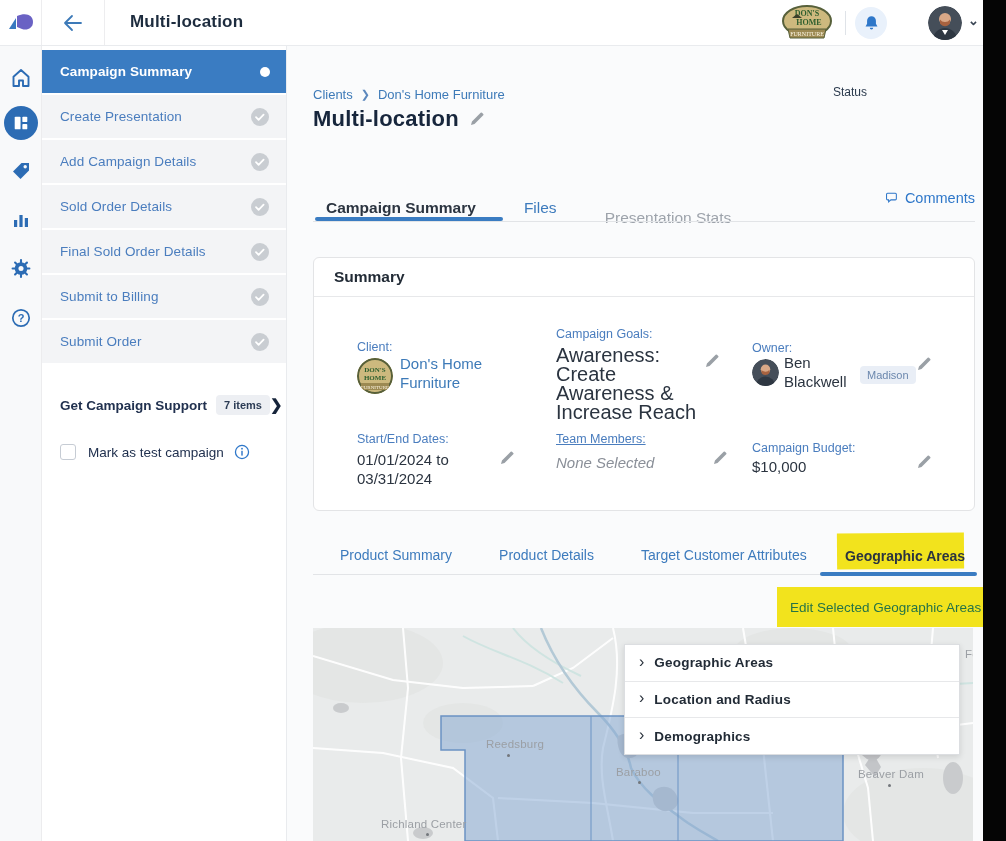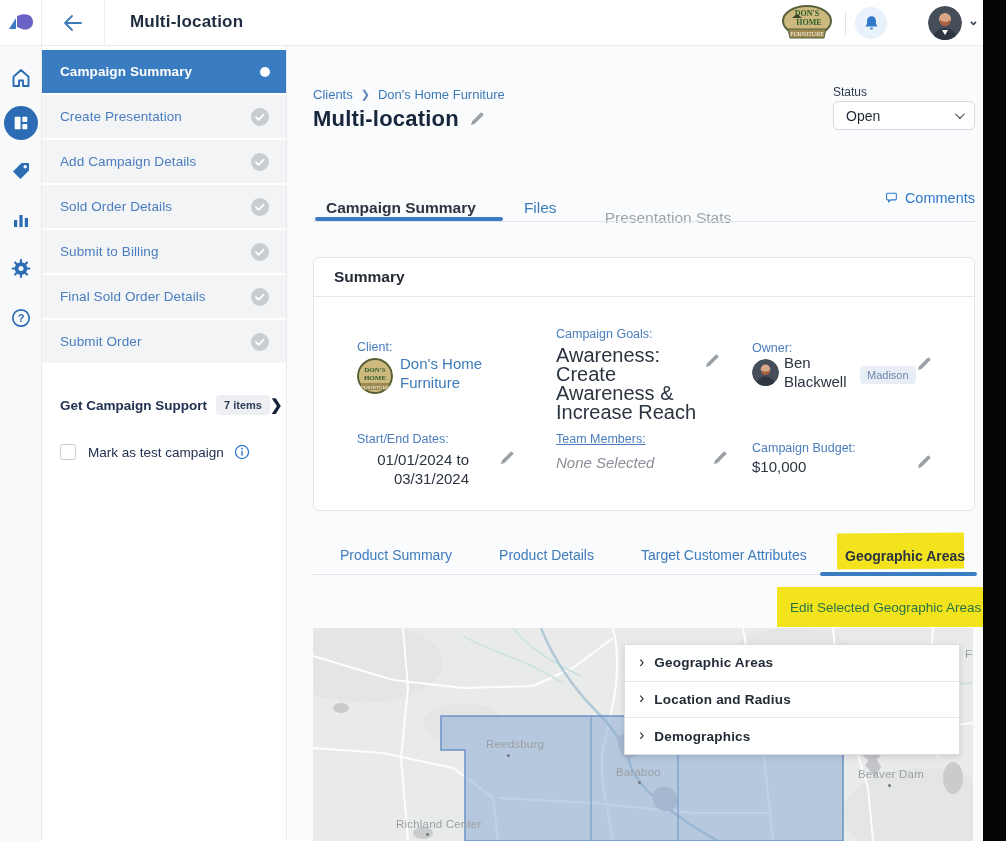--- a/index.html
+++ b/index.html
@@ -70,21 +70,21 @@
   #card-title { font-size:15.5px; font-weight:700; color:#222b36; }
   .f-label { position:absolute; font-size:12.5px; color:#4a7dbe; }
   .f-value { position:absolute; font-size:15px; color:#2b3440; line-height:19px; }
   .pencil { position:absolute; }
   #client-logo { position:absolute; left:43px; top:100px; width:36px; height:36px; border-radius:50%; overflow:hidden; }
   #client-name { left:86px; top:96px; width:95px; color:#3d7ab8; }
   #goals-value { left:242px; top:88px; width:144px; font-size:20px; }
   #owner-avatar { position:absolute; left:438px; top:101px; width:27px; height:27px; border-radius:50%; overflow:hidden; }
   #owner-name { left:470px; top:95px; width:75px; font-size:15px; }
   #owner-badge { position:absolute; left:546px; top:108px; background:#e9eef6; color:#6b87ad; font-size:11px; padding:3px 7px; border-radius:4px; }
-  #dates-value { left:43px; top:192px; width:112px;text-align:right; }
+  #dates-value { left:43px; top:192px; width:112px; }
   #team-value { left:242px; top:195px; font-style:italic; color:#8a8f98; }
   #budget-value { left:438px; top:199px; }
 
   
   #tabs2 { left:53px; top:501px; gap:47px; }
   .tab2 { font-size:14px; color:#3d7bbd; }
   #geo-tab-hl { left:550px; top:487px; width:127px; height:36px; background:#f2e31d; transform:rotate(-.4deg); }
   #geo-tab-label { left:558px; top:502px; font-size:14px; font-weight:700; color:#2b3440; }
   #tabline2-gray { left:26px; top:528px; width:662px; height:1px; background:#e2e4e7; }
   #tabline2-blue { left:533px; top:526px; width:157px; height:3.5px; background:#3a7cc2; border-radius:2px; }
@@ -204,28 +204,28 @@
       </svg>
   </div>
   <div class="step">
     <span class="lbl">Sold Order Details</span>
     <svg class="check" width="20" height="20" viewBox="0 0 20 20">
         <circle cx="10" cy="10" r="9" fill="#c9cdd2"></circle>
         <path d="M6 10.2 l2.6 2.6 5-5.2" stroke="#fff" stroke-width="1.8" fill="none" stroke-linecap="round" stroke-linejoin="round"></path>
       </svg>
   </div>
   <div class="step">
+    <span class="lbl">Final Sold Order Details</span>
+    <svg class="check" width="20" height="20" viewBox="0 0 20 20">
+        <circle cx="10" cy="10" r="9" fill="#c9cdd2"></circle>
+        <path d="M6 10.2 l2.6 2.6 5-5.2" stroke="#fff" stroke-width="1.8" fill="none" stroke-linecap="round" stroke-linejoin="round"></path>
+      </svg>
+  </div>
+  <div class="step">
     <span class="lbl">Submit to Billing</span>
-    <svg class="check" width="20" height="20" viewBox="0 0 20 20">
-        <circle cx="10" cy="10" r="9" fill="#c9cdd2"></circle>
-        <path d="M6 10.2 l2.6 2.6 5-5.2" stroke="#fff" stroke-width="1.8" fill="none" stroke-linecap="round" stroke-linejoin="round"></path>
-      </svg>
-  </div>
-  <div class="step">
-    <span class="lbl">Final Sold Order Details</span>
     <svg class="check" width="20" height="20" viewBox="0 0 20 20">
         <circle cx="10" cy="10" r="9" fill="#c9cdd2"></circle>
         <path d="M6 10.2 l2.6 2.6 5-5.2" stroke="#fff" stroke-width="1.8" fill="none" stroke-linecap="round" stroke-linejoin="round"></path>
       </svg>
   </div>
   <div class="step">
     <span class="lbl">Submit Order</span>
     <svg class="check" width="20" height="20" viewBox="0 0 20 20">
         <circle cx="10" cy="10" r="9" fill="#c9cdd2"></circle>
         <path d="M6 10.2 l2.6 2.6 5-5.2" stroke="#fff" stroke-width="1.8" fill="none" stroke-linecap="round" stroke-linejoin="round"></path>
@@ -254,24 +254,20 @@
     <span id="bc-sep">❯</span>
     <span>Don's Home Furniture</span>
   </div>
   <div class="abs" id="page-title-row">
     <span id="page-title">Multi-location</span>
     <svg width="16" height="16" viewBox="0 0 20 20">
         <path d="M2.5 17.5l1.2-4.4L14.6 2.2a1.15 1.15 0 0 1 1.65 0l1.55 1.55a1.15 1.15 0 0 1 0 1.65L6.9 16.3z" fill="#9aa0a6"></path>
       </svg>
   </div>
   <div class="abs" id="status-label">Status</div>
-  <div class="abs" id="status-select">
-    <span id="status-value">Open</span>
-    <span id="status-caret"></span>
-  </div>
 
   <div class="abs tabrow" id="tabs1">
     <span class="tab1 active">Campaign Summary</span>
     <span class="tab1 blue">Files</span>
     <span class="tab1 gray">Presentation Stats</span>
   </div>
   <div class="abs" id="comments">
     <svg width="17" height="17" viewBox="0 0 20 20">
         <path d="M4 3.5h12a1.6 1.6 0 0 1 1.6 1.6v7a1.6 1.6 0 0 1-1.6 1.6H9.2l-3.6 3v-3H4a1.6 1.6 0 0 1-1.6-1.6v-7A1.6 1.6 0 0 1 4 3.5z" fill="none" stroke="#2e77c9" stroke-width="1.6"></path>
       </svg>
@@ -392,21 +388,21 @@
 
     <path d="M128 88 L530 88 L530 213 L152 213 L152 122 L128 122 Z" fill="#82a5d2" fill-opacity=".5" stroke="#6b93c4" stroke-width="1.5"></path>
     <line x1="278" y1="88" x2="278" y2="213" stroke="#6b93c4" stroke-width="1"></line>
     <line x1="365" y1="127" x2="365" y2="213" stroke="#6b93c4" stroke-width="1"></line>
   </svg>
 
   <span class="map-label" style="left:173px; top:110px;">Reedsburg</span>
   <span class="map-dot" style="left:194px; top:126px;"></span>
   <span class="map-label" style="left:303px; top:138px;">Baraboo</span>
   <span class="map-dot" style="left:325px; top:153px;"></span>
-  <span class="map-label" style="left:83px; top:190px;text-align:center;">Richland Center</span>
+  <span class="map-label" style="left:68px; top:190px;text-align:center;">Richland Center</span>
   <span class="map-dot" style="left:113px; top:205px;"></span>
   <span class="map-label" style="left:545px; top:140px;">Beaver Dam</span>
   <span class="map-dot" style="left:575px; top:156px;"></span>
   <span class="map-label" style="left:652px; top:20px;">Fo</span>
 
   <div id="geo-panel">
     <div class="panel-row">
       <span class="panel-chev">›</span>
       <span class="panel-lbl">Geographic Areas</span>
     </div>

